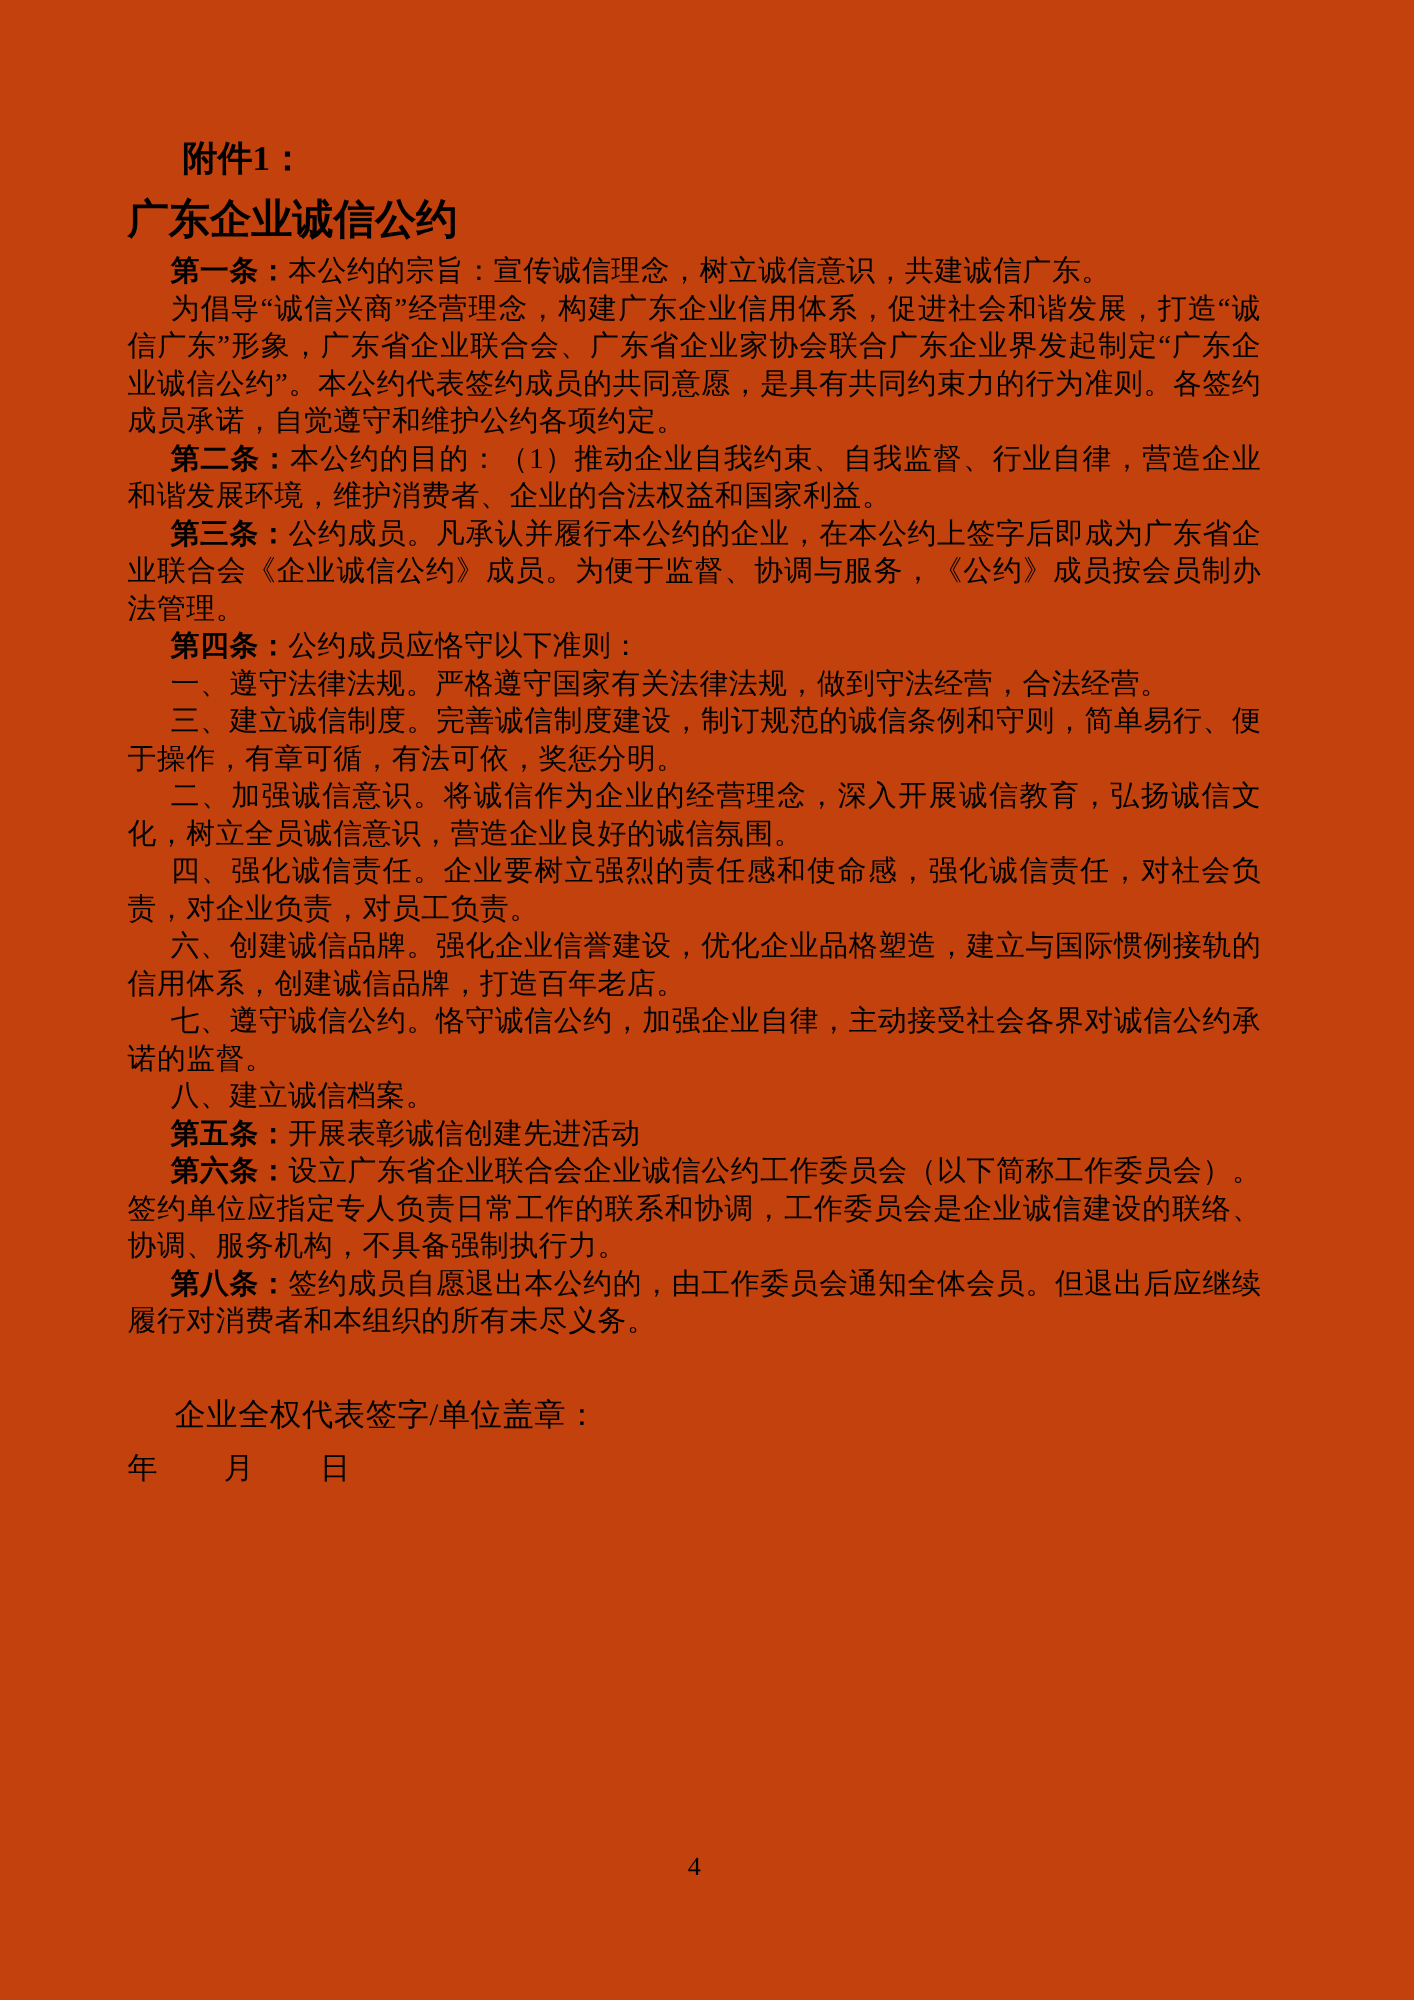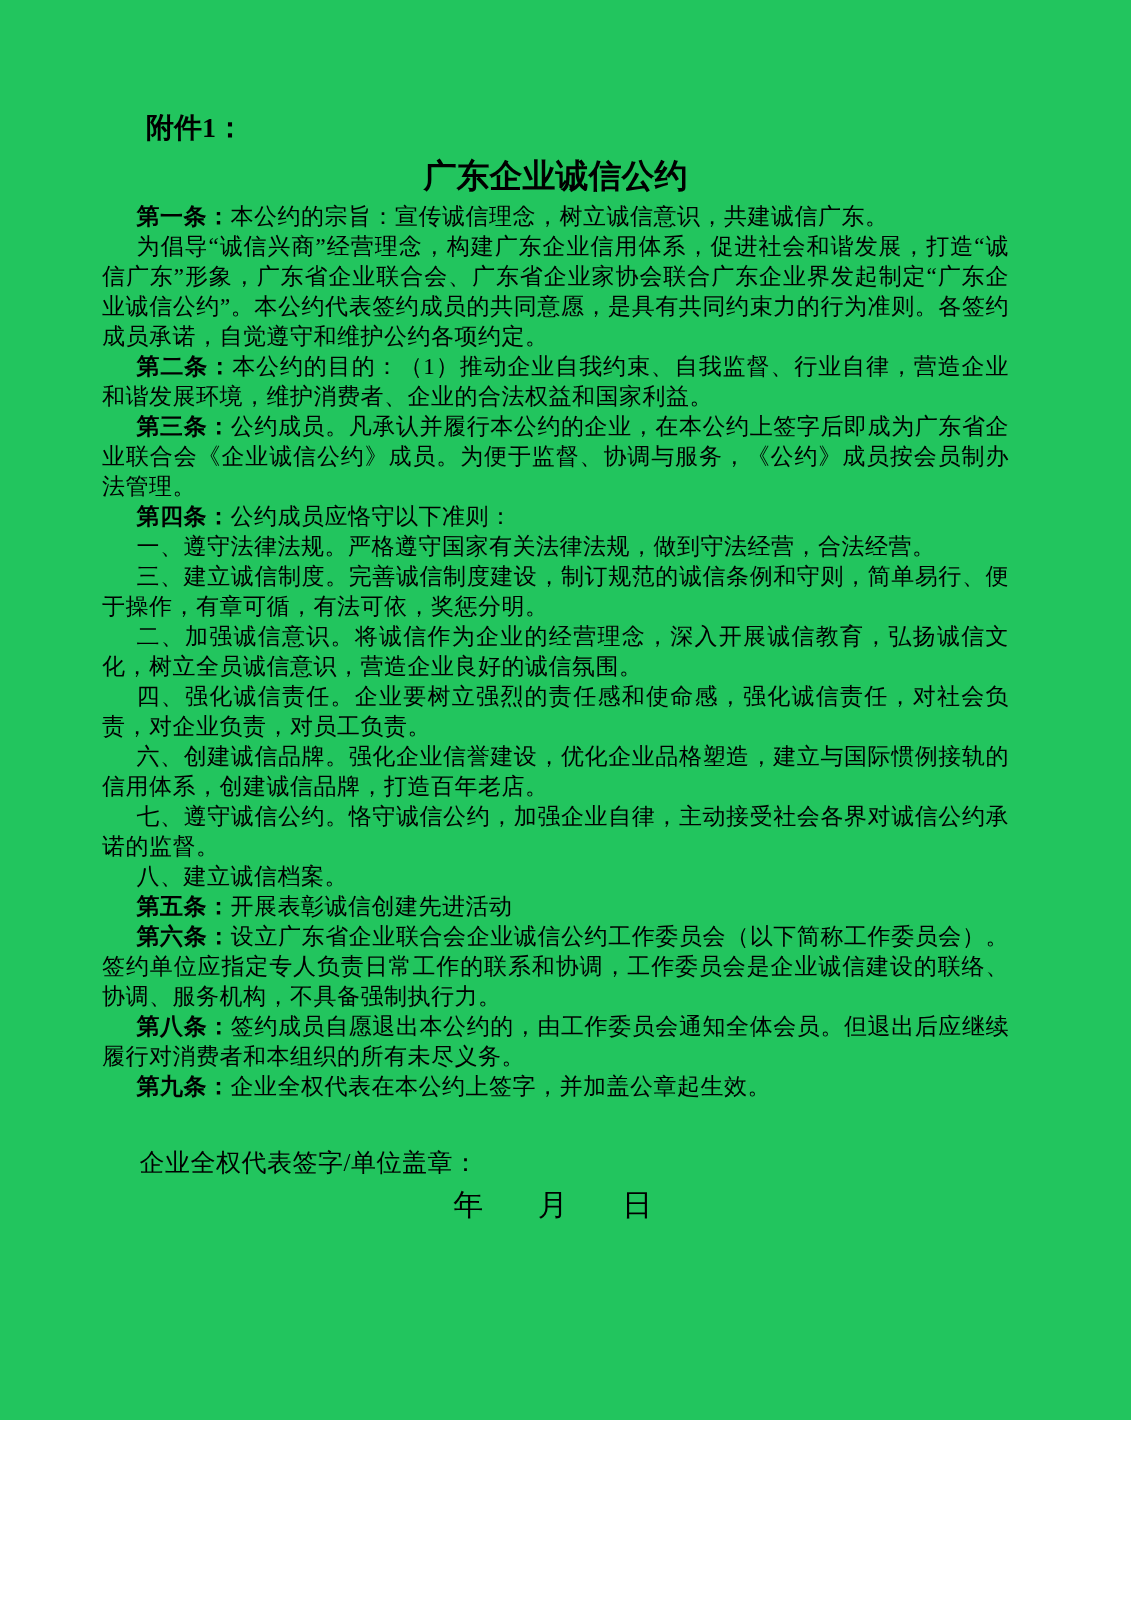--- a/index.html
+++ b/index.html
@@ -5,41 +5,40 @@
   * { box-sizing: border-box; }
   html, body {
     margin: 0; padding: 0;
     background: #ffffff;
     color: #000000;
     font-family: "Liberation Serif", "DejaVu Serif", serif;
   }
   .page {
     position: relative;
     width: 1131px;
-    height: 1420px;
-    background: #22c55e;
+    height: 1600px;
+    background: #c2410c;
     overflow: hidden;
   }
   .content {
     position: absolute;
     top: 110px;
     left: 102px;
     width: 907px;
   }
   .attachment-label {
     font-size: 28px;
     font-weight: bold;
     line-height: 36px;
     margin: 0 0 0 44px;
   }
   .doc-title {
     font-size: 33px;
     font-weight: bold;
     line-height: 42px;
-    text-align: center;
     margin: 9px 0 5px 0;
   }
   .body-text p {
     font-size: 23px;
     line-height: 30px;
     margin: 0;
     text-align: justify;
     text-indent: 1.5em;
     letter-spacing: 0.5px;
   }
@@ -47,24 +46,24 @@
     font-weight: bold;
   }
   .sign-line {
     font-size: 25px;
     line-height: 30px;
     margin: 46px 0 0 0;
     text-indent: 1.5em;
     letter-spacing: 0.5px;
   }
   .date-line {
-    font-size: 30px;
+    font-size: 24px;
     line-height: 30px;
     margin: 12px 5px 16px 0;
-    text-align: center;
+    text-align: left;
     letter-spacing: 0.5px;
   }
   .date-line span { margin-left: 46px; }
   .date-line span:first-child { margin-left: 0; }
   .page-number {
     position: absolute;
     top: 1480px;
     left: 102px;
     width: 907px;
     text-align: center;
@@ -91,21 +90,20 @@
         <p>一、遵守法律法规。严格遵守国家有关法律法规，做到守法经营，合法经营。</p>
         <p>三、建立诚信制度。完善诚信制度建设，制订规范的诚信条例和守则，简单易行、便于操作，有章可循，有法可依，奖惩分明。</p>
         <p>二、加强诚信意识。将诚信作为企业的经营理念，深入开展诚信教育，弘扬诚信文化，树立全员诚信意识，营造企业良好的诚信氛围。</p>
         <p>四、强化诚信责任。企业要树立强烈的责任感和使命感，强化诚信责任，对社会负责，对企业负责，对员工负责。</p>
         <p>六、创建诚信品牌。强化企业信誉建设，优化企业品格塑造，建立与国际惯例接轨的信用体系，创建诚信品牌，打造百年老店。</p>
         <p>七、遵守诚信公约。恪守诚信公约，加强企业自律，主动接受社会各界对诚信公约承诺的监督。</p>
         <p>八、建立诚信档案。</p>
         <p><b>第五条：</b>开展表彰诚信创建先进活动</p>
         <p><b>第六条：</b>设立广东省企业联合会企业诚信公约工作委员会（以下简称工作委员会）。签约单位应指定专人负责日常工作的联系和协调，工作委员会是企业诚信建设的联络、协调、服务机构，不具备强制执行力。</p>
         <p><b>第八条：</b>签约成员自愿退出本公约的，由工作委员会通知全体会员。但退出后应继续履行对消费者和本组织的所有未尽义务。</p>
-        <p><b>第九条：</b>企业全权代表在本公约上签字，并加盖公章起生效。</p>
       </div>
 
     <p class="sign-line">企业全权代表签字/单位盖章：</p>
 
     <p class="date-line">
       <span>年</span>
       <span>月</span>
       <span>日</span>
     </p>
   </div>

